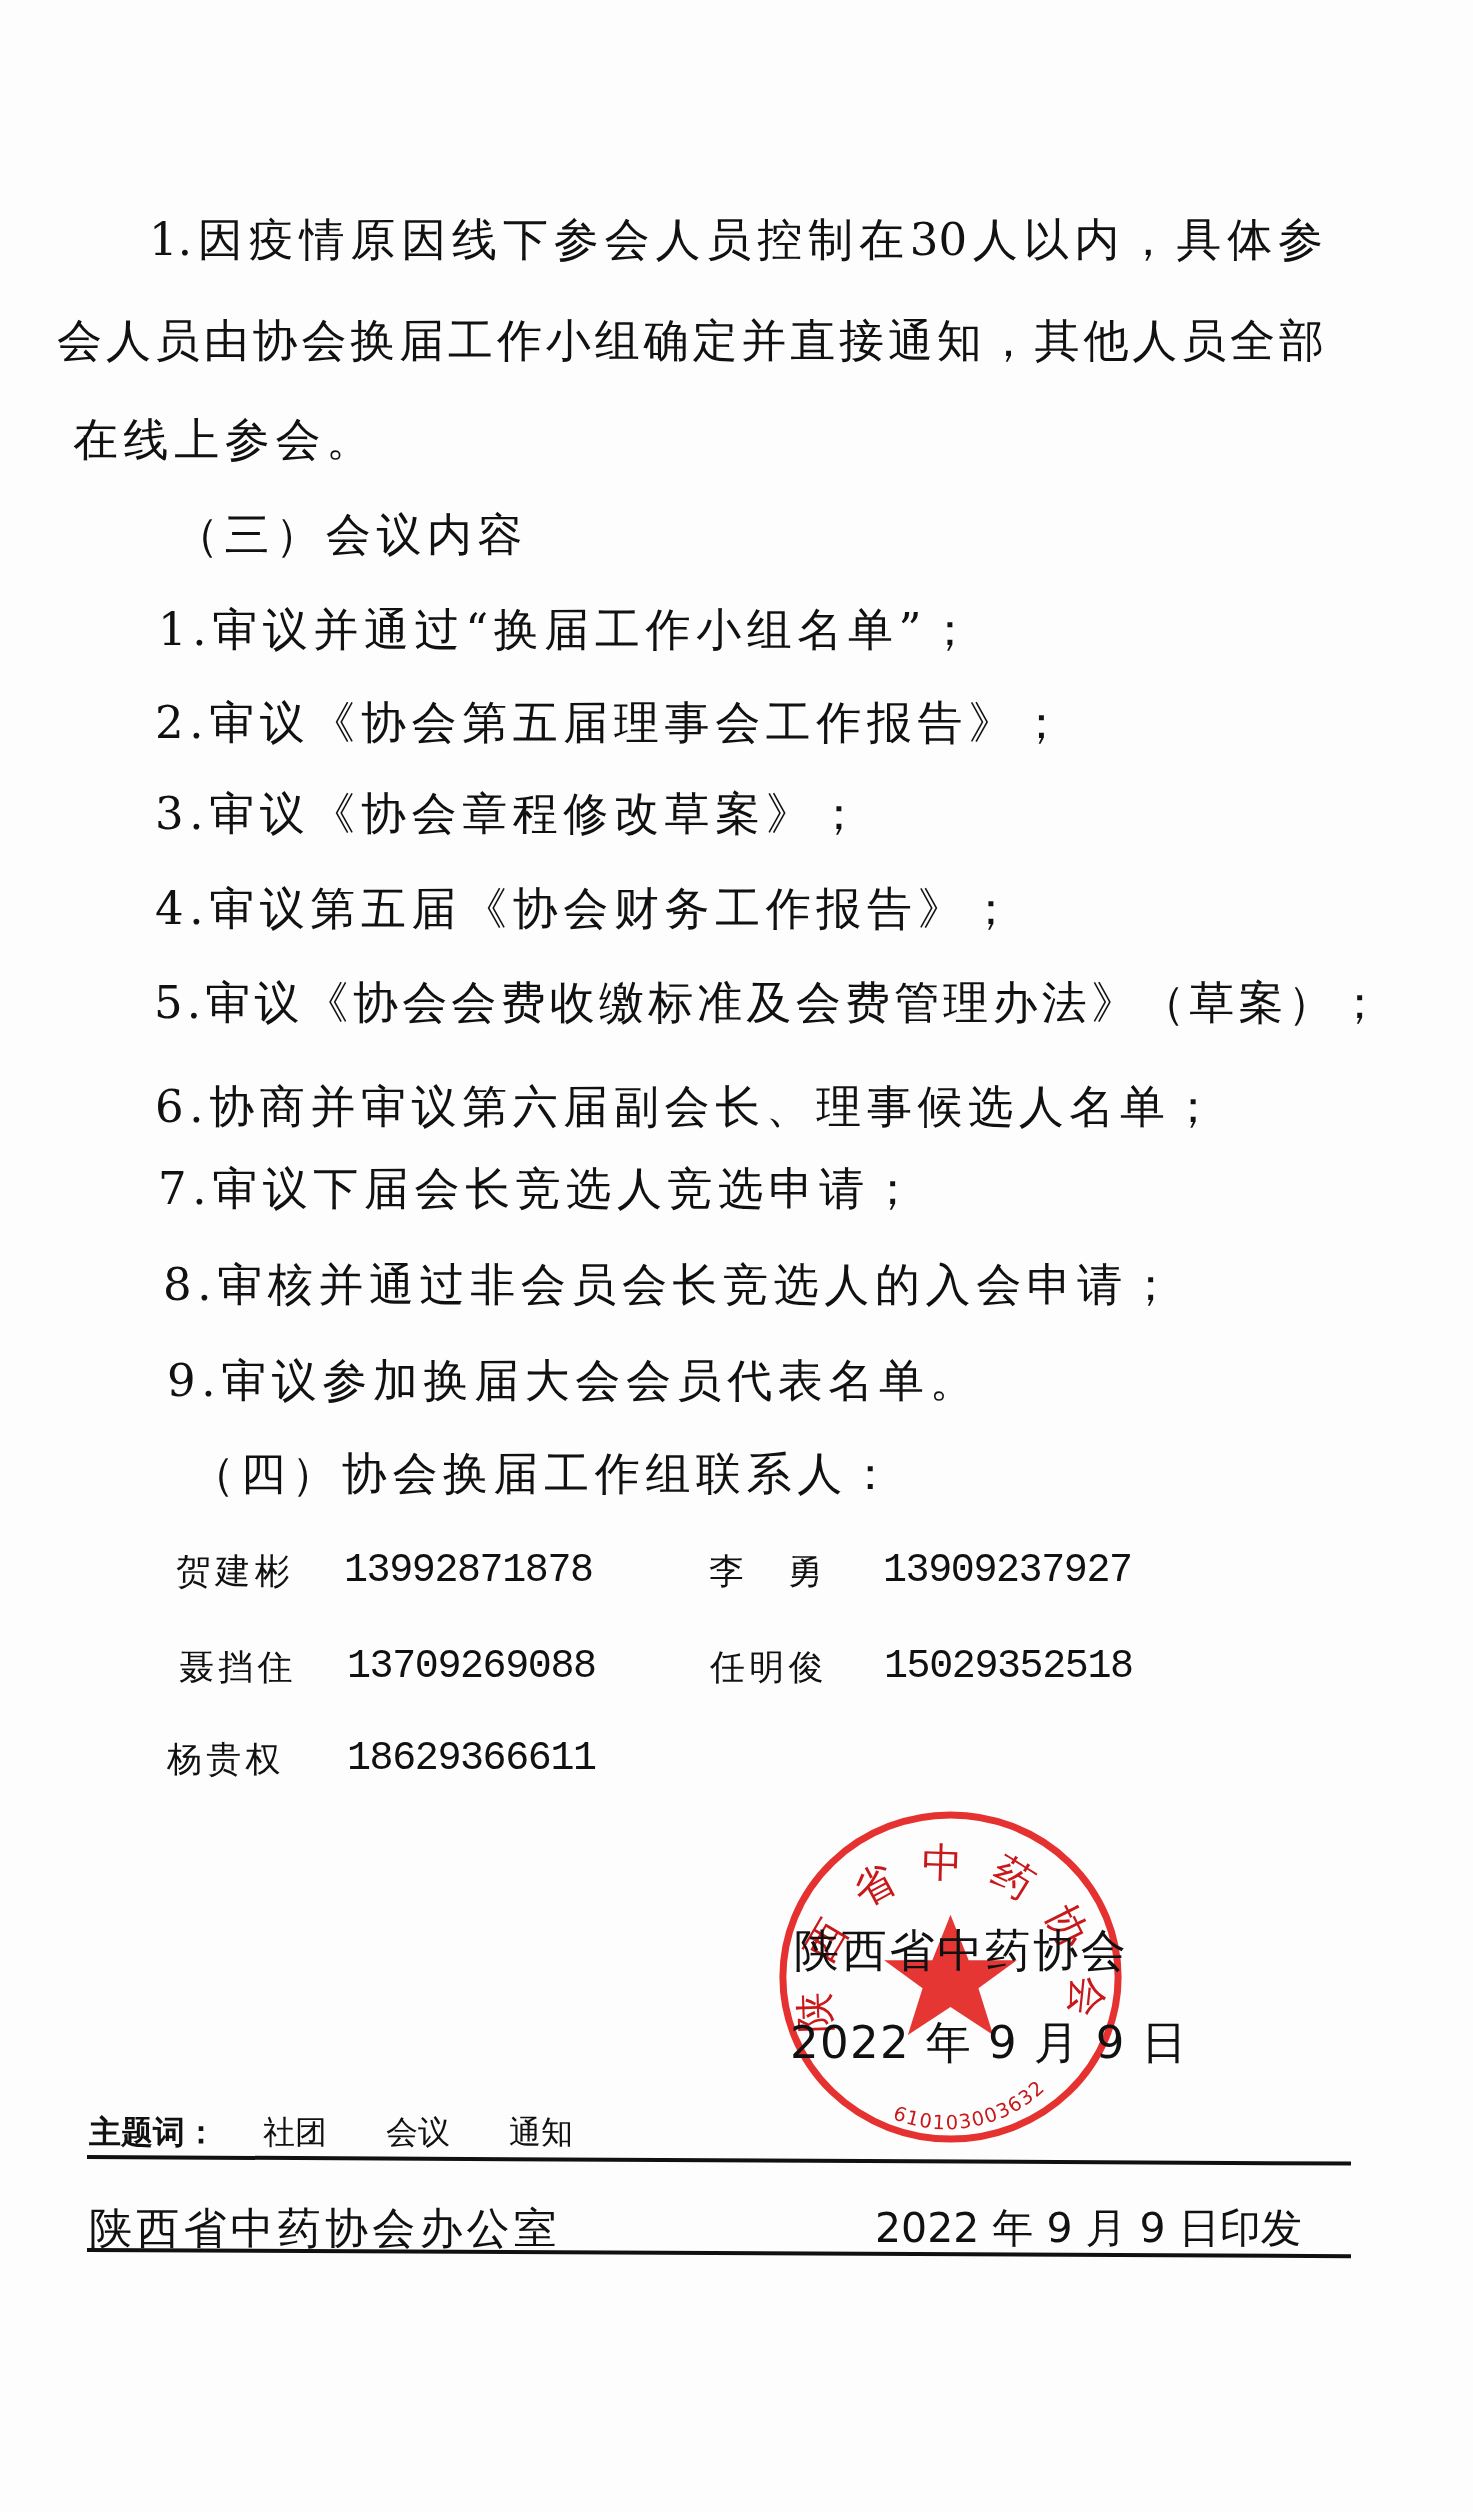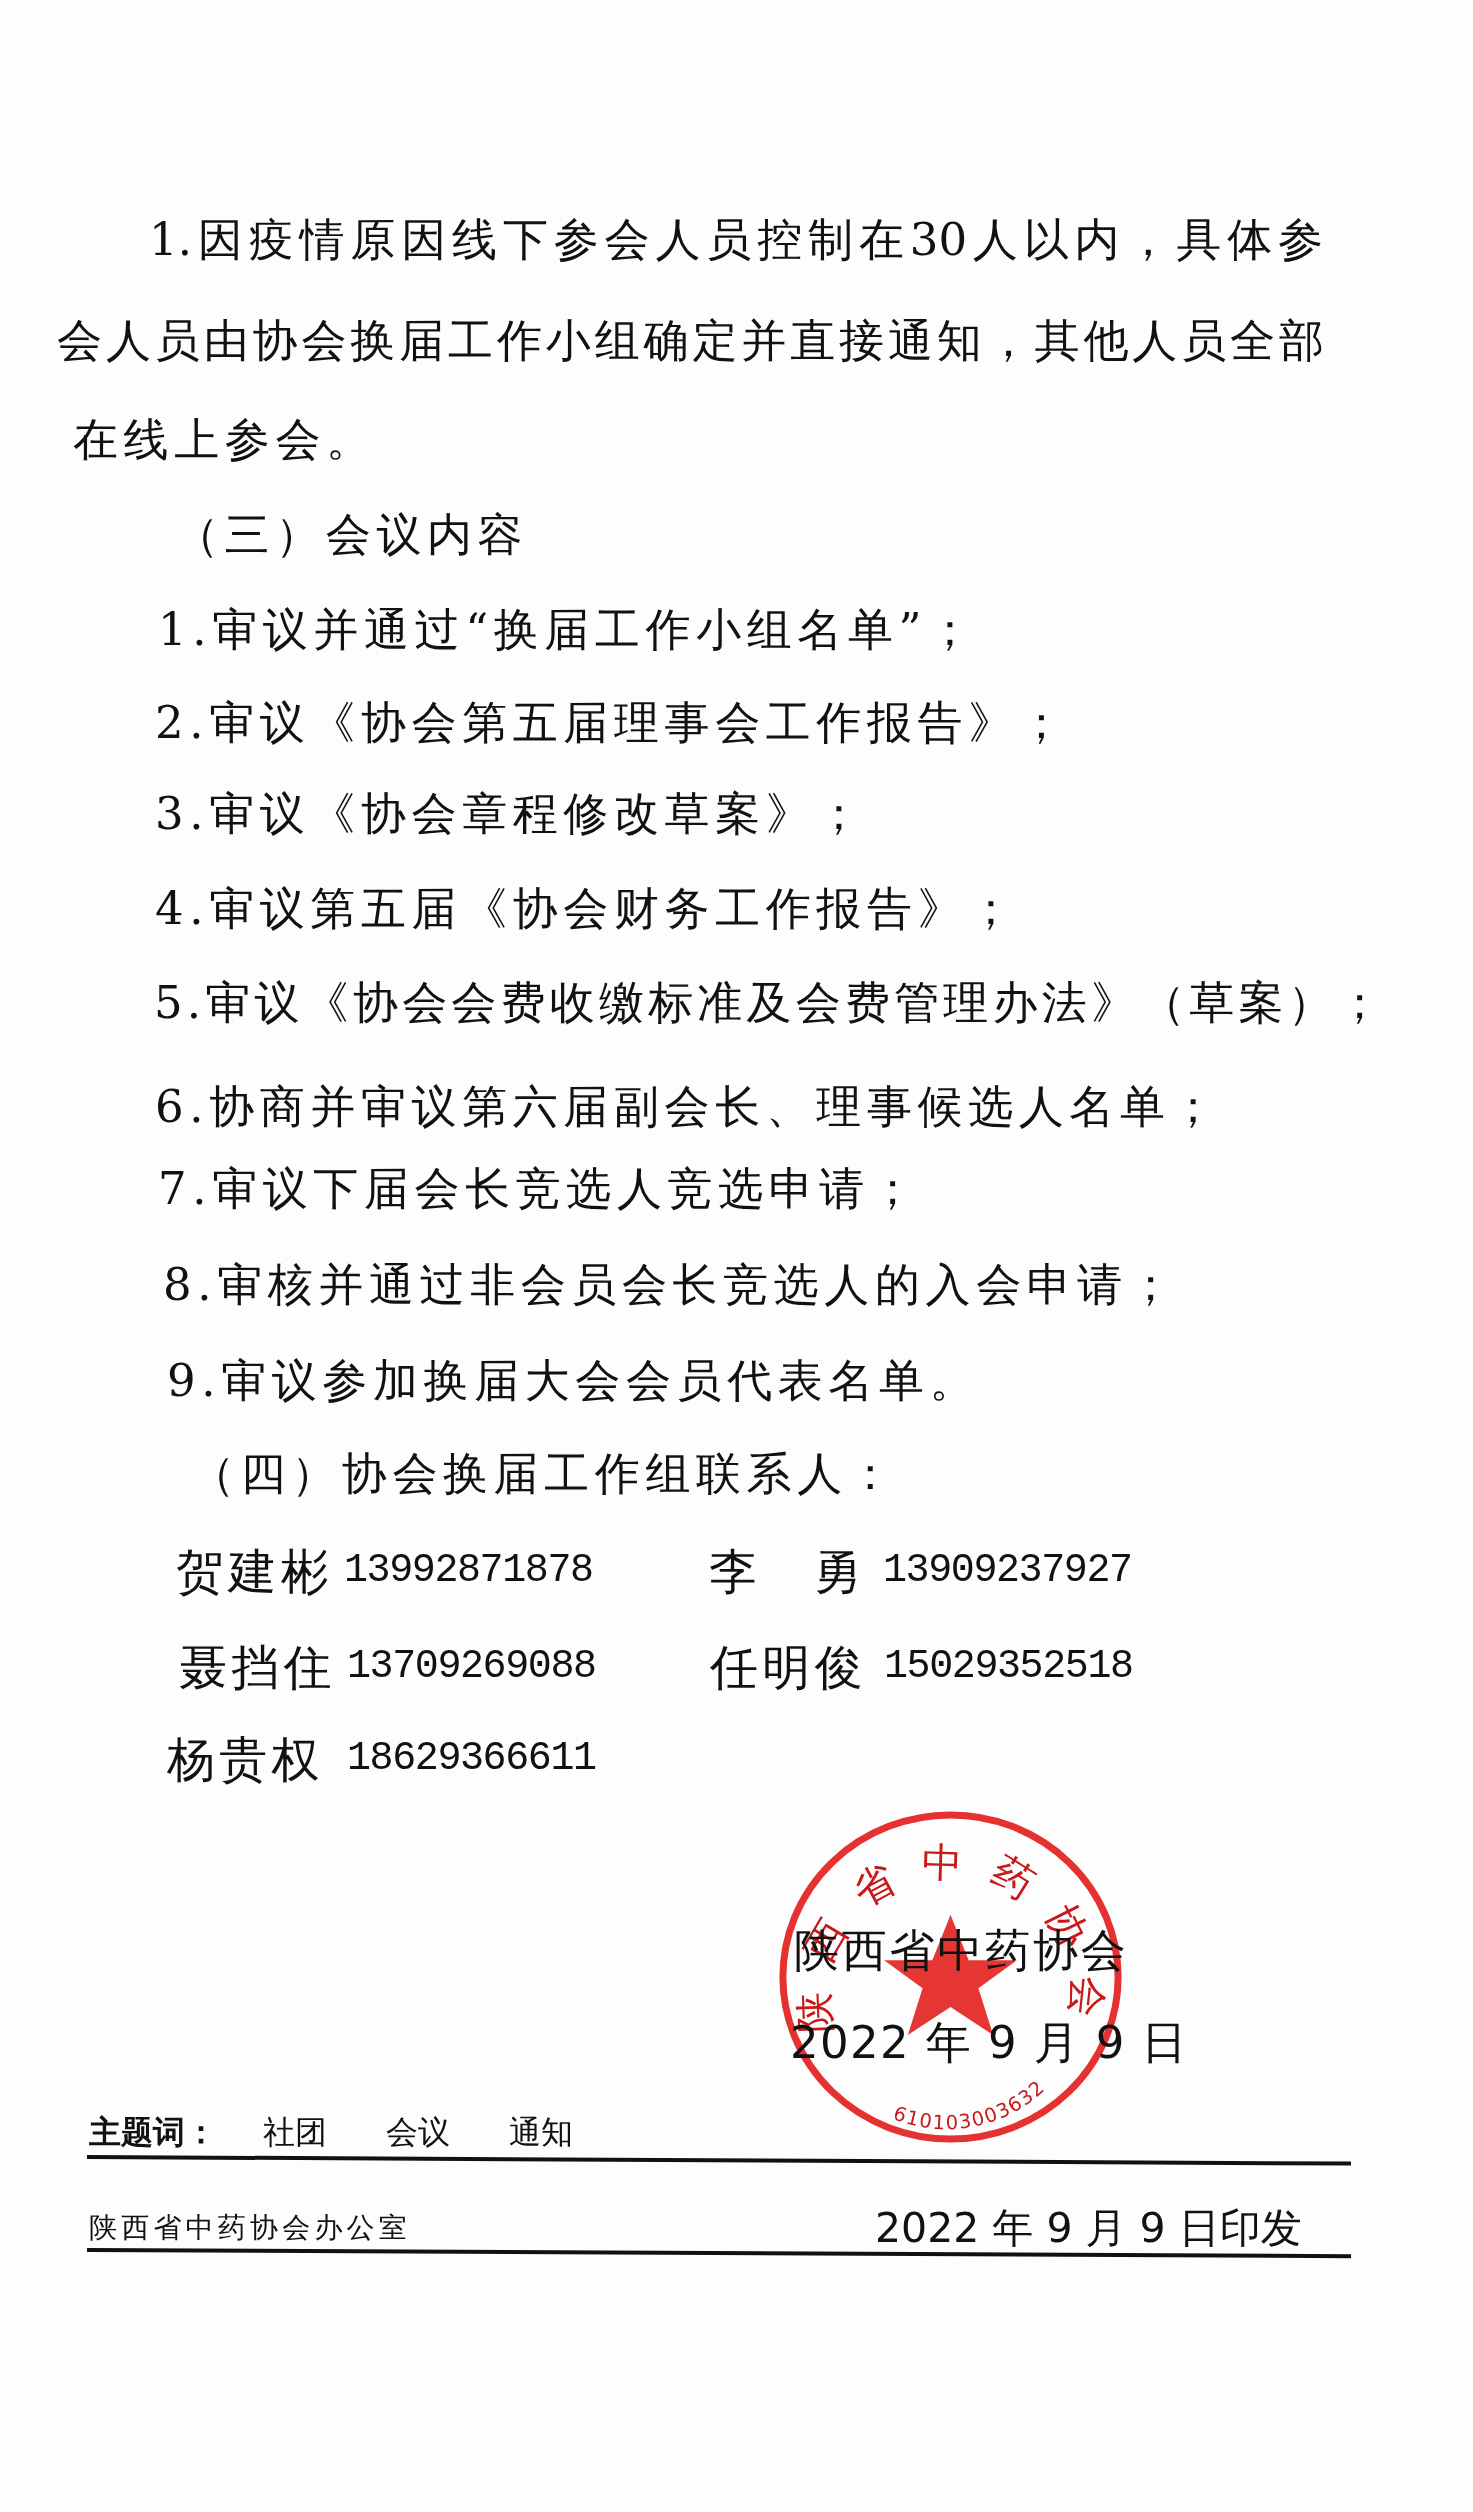--- a/index.html
+++ b/index.html
@@ -7,21 +7,21 @@
     width: 1474px; height: 2512px; position: relative; overflow: hidden;
     background: #fdfdfd;
     font-family: "DejaVu Serif", "Liberation Serif", serif;
     color: #111;
   }
   .line {
     position: absolute; white-space: nowrap;
     font-size: 45px; line-height: 56px; height: 56px;
   }
   .just { text-align: justify; text-align-last: justify; }
-  .contact-name { position: absolute; font-size: 48px; line-height: 56px; white-space: nowrap; letter-spacing: 4.2px; }
+  .contact-name { position: absolute; font-size: 35px; line-height: 56px; white-space: nowrap; letter-spacing: 4.2px; }
   .contact-phone { position: absolute; font-size: 40px; line-height: 56px; white-space: nowrap; font-family: Liberation Mono, monospace; letter-spacing: -1.4px; }
   .rule { position: absolute; left: 87px; width: 1264px; height: 4.2px; background: #111; transform-origin: left center; }
   .stamp { position: absolute; left: 778px; top: 1810px; width: 345px; height: 334px; }
   .sig { position: absolute; font-size: 45px; line-height: 56px; white-space: nowrap; font-family: "DejaVu Sans", sans-serif; color: #111; }
   .kw-label { font-weight: bold; }
 </style>
 </head>
 <body>
 
 <div class="line just" style="left:149px; top:212px; width:1174px;">1.因疫情原因线下参会人员控制在30人以内，具体参</div>
@@ -78,16 +78,16 @@
 </svg>
 
 <div class="sig" style="left:794px; top:1923px; letter-spacing:2.8px;">陕西省中药协会</div>
 <div class="sig" style="left:790px; top:2015px; letter-spacing:1.4px;">2022 年 9 月 9 日</div>
 
 <div class="line" style="left:89px; top:2104px; font-size:32px; font-family:'DejaVu Sans', sans-serif;">
   <span class="kw-label">主题词：</span><span style="display:inline-block; width:46px;"></span><span>社团</span><span style="display:inline-block; width:59px;"></span><span>会议</span><span style="display:inline-block; width:59px;"></span><span>通知</span>
 </div>
 <div class="rule" style="top:2155px; transform: rotate(0.3deg);"></div>
 
-<div class="line" style="left:89px; top:2200px; font-size:28px; font-family:'DejaVu Sans', sans-serif; letter-spacing:4.2px;">陕西省中药协会办公室</div>
+<div class="line" style="left:89px; top:2200px; font-size:43px; font-family:'DejaVu Sans', sans-serif; letter-spacing:4.2px;">陕西省中药协会办公室</div>
 <div class="line" style="left:864px; top:2200px; font-size:41px; font-family:'DejaVu Sans', sans-serif;margin-left:11px;">2022 年 9 月 9 日印发</div>
 <div class="rule" style="top:2248px; transform: rotate(0.28deg);"></div>
 
 
 </body></html>

